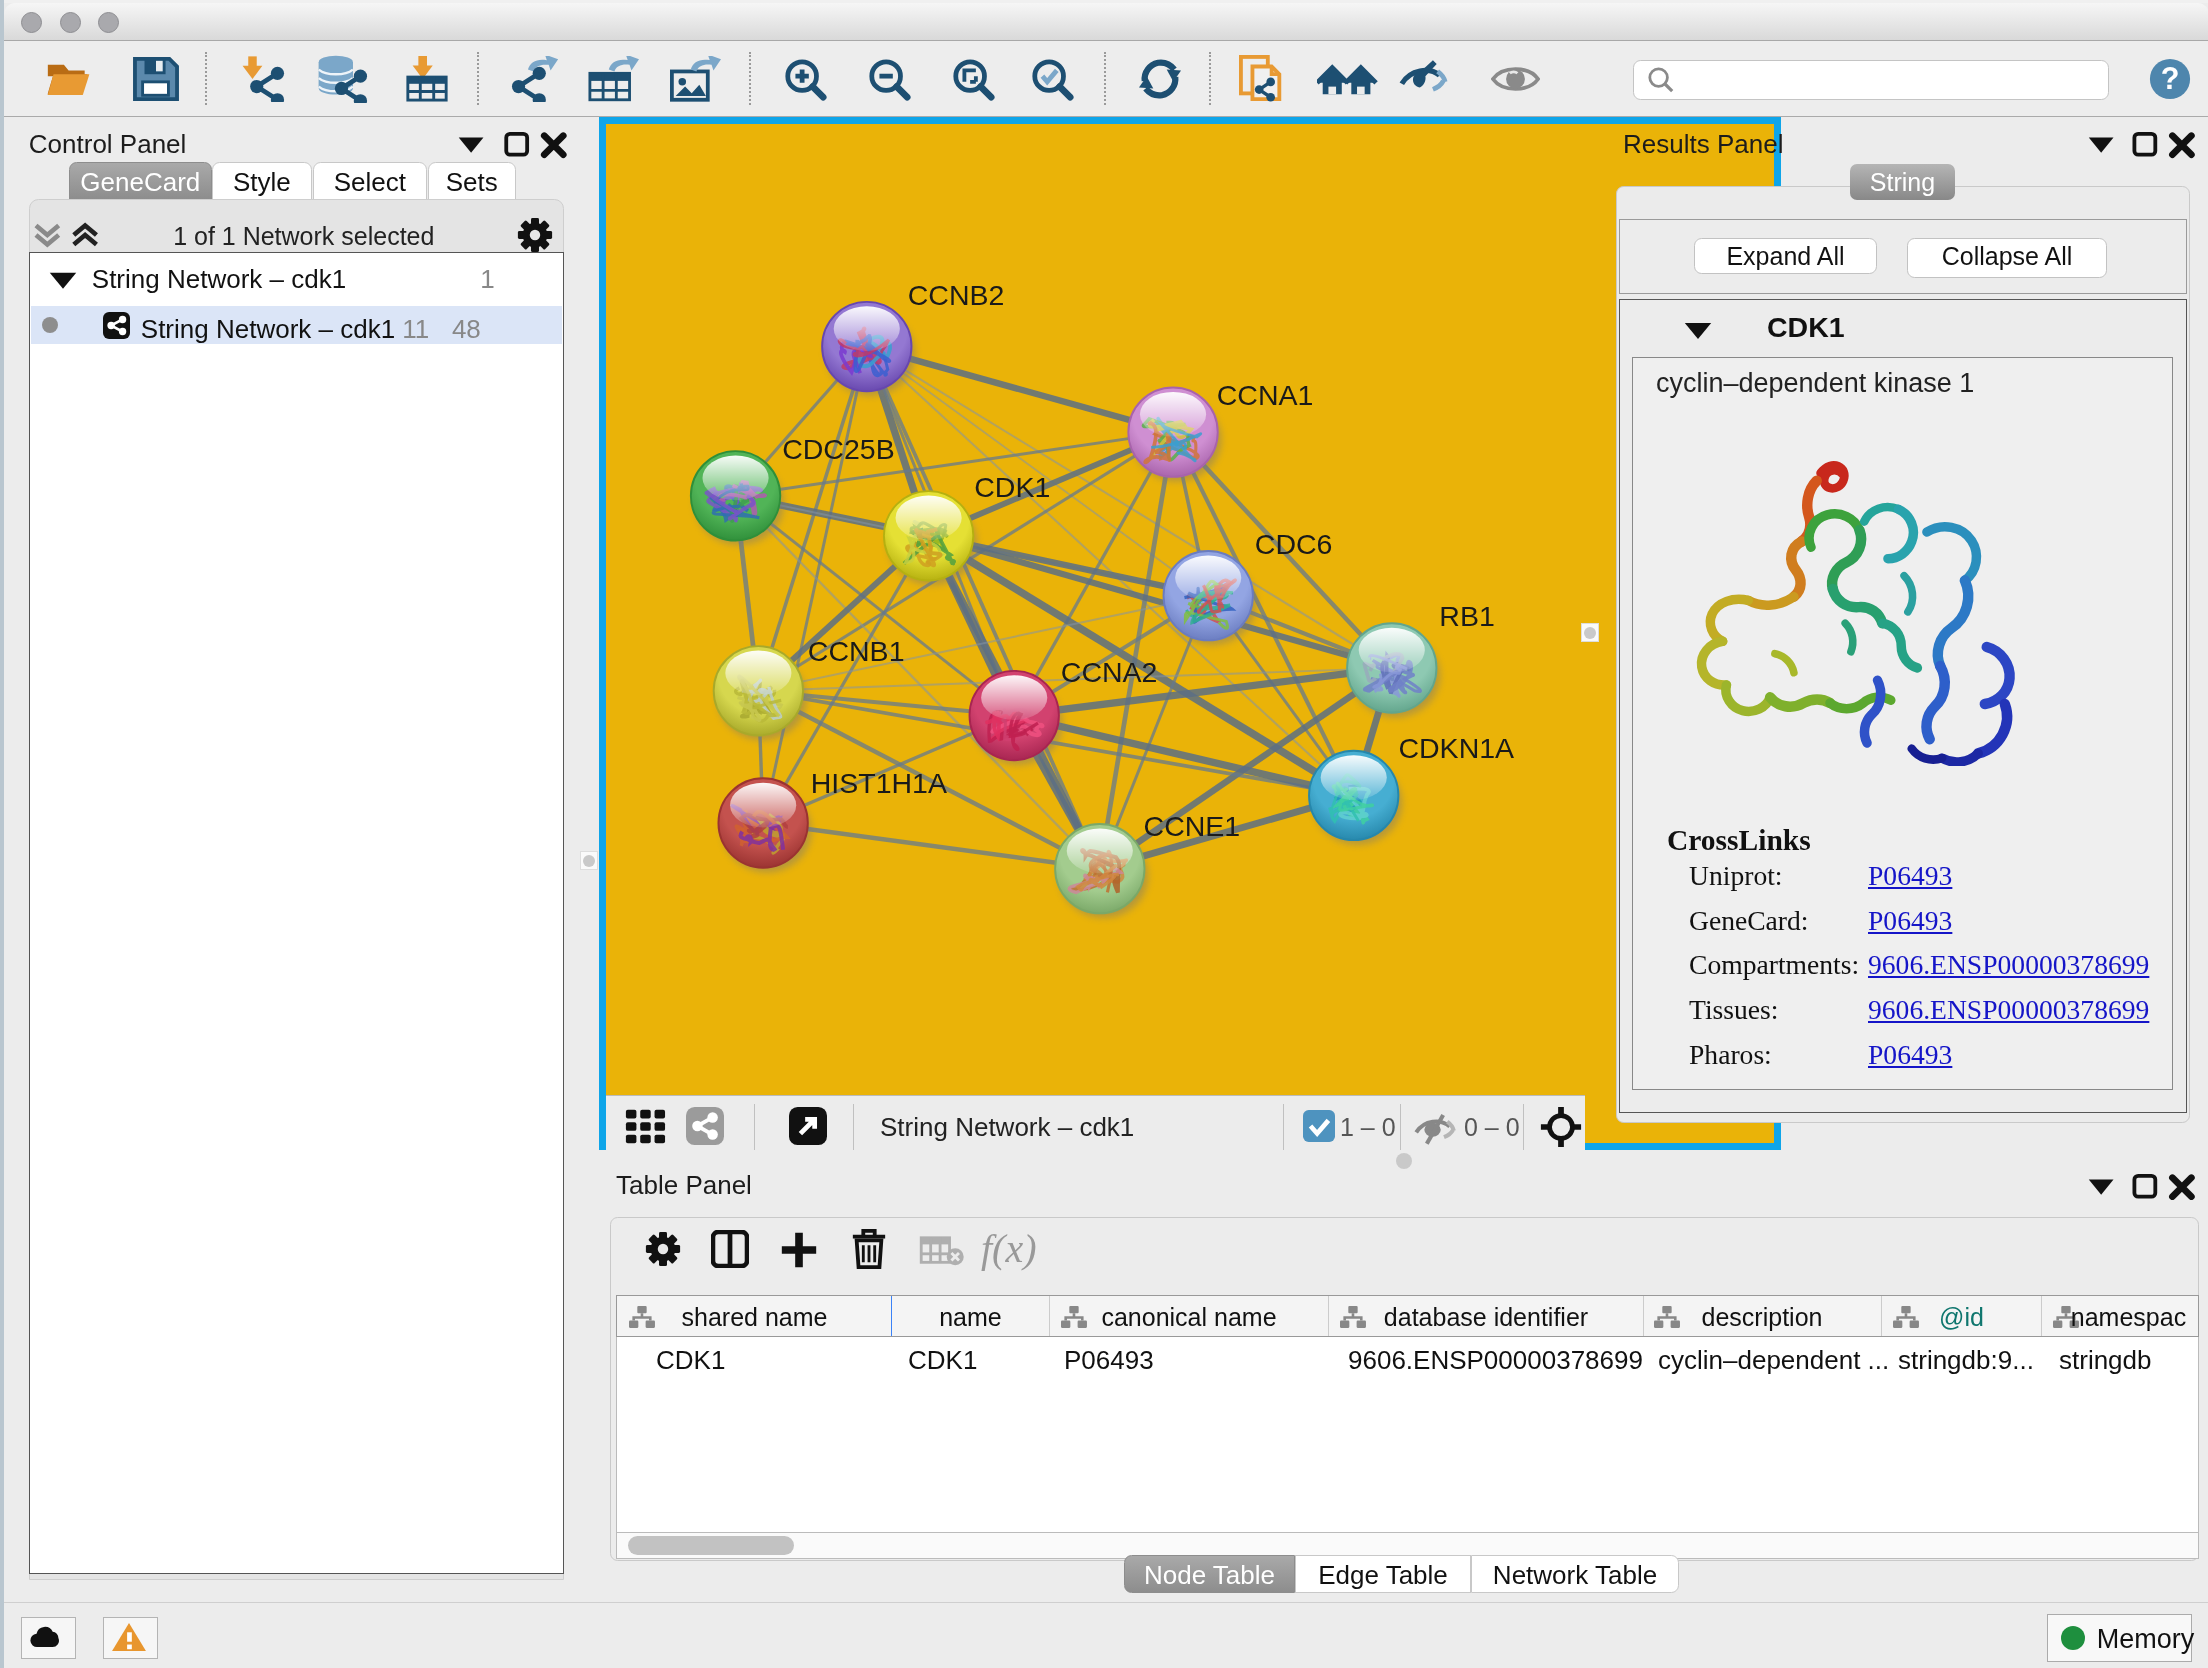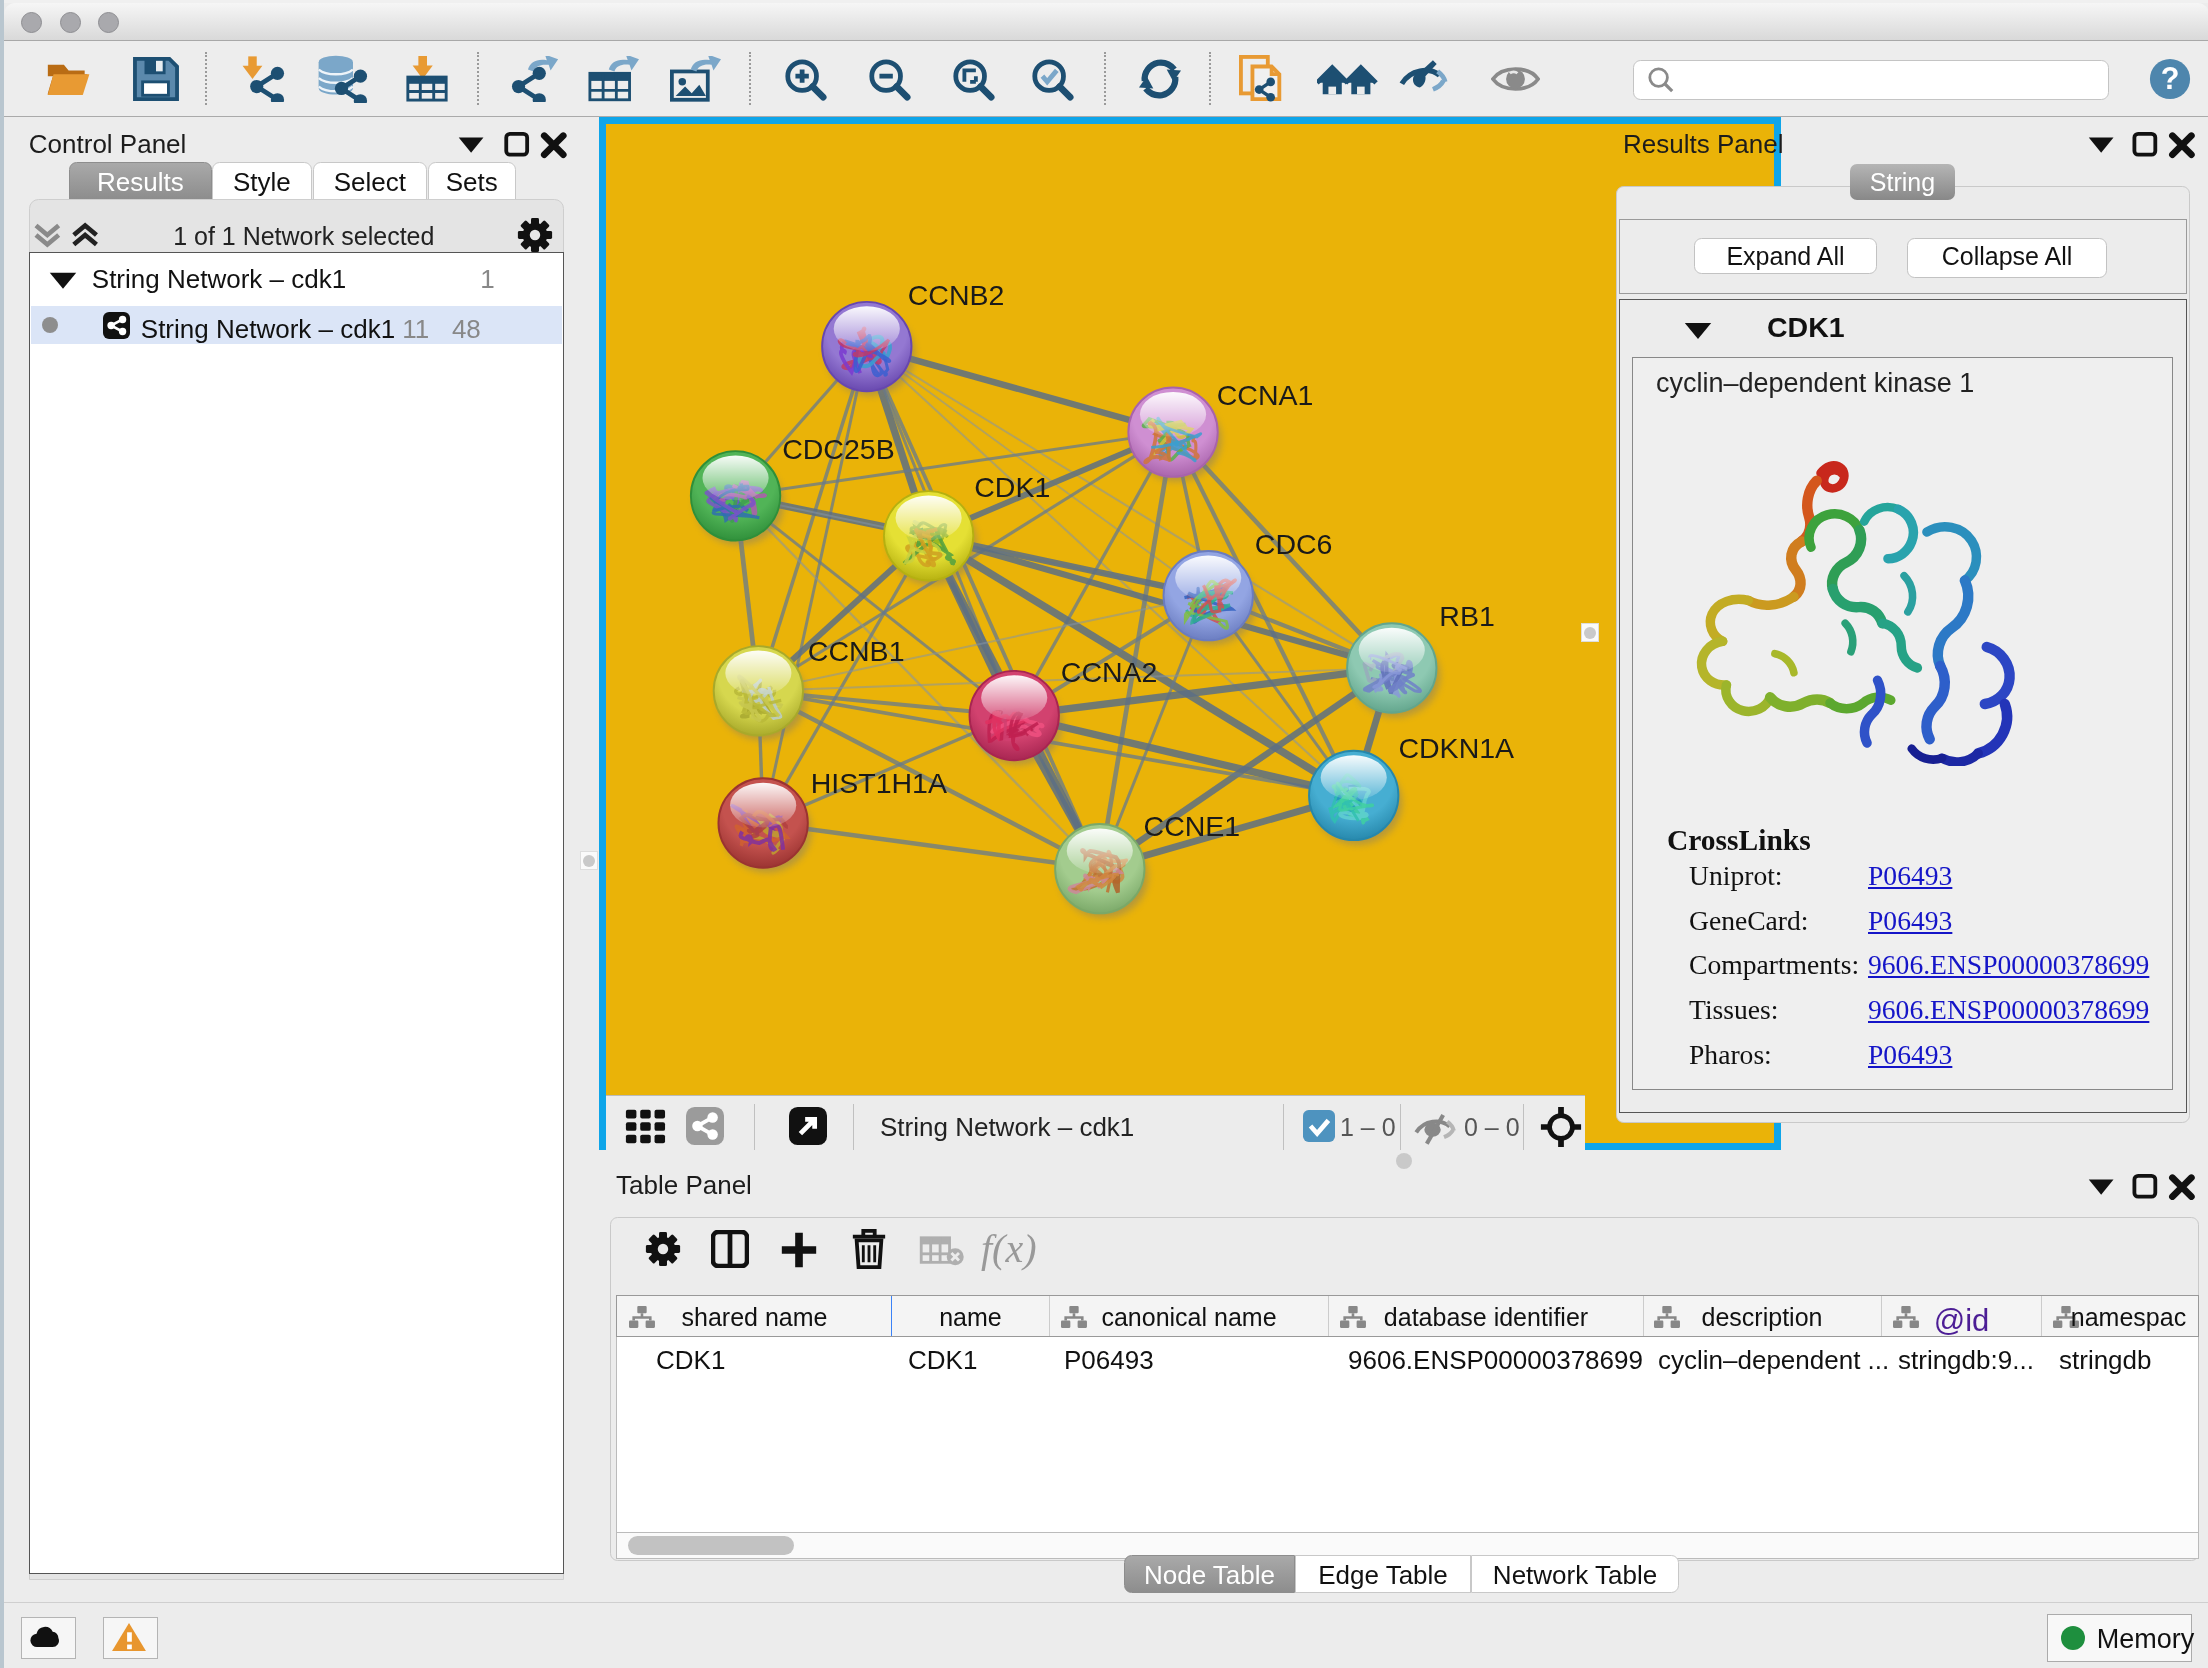--- a/index.html
+++ b/index.html
@@ -201,21 +201,21 @@
         <text x="23" y="33" font-size="32" font-weight="bold" fill="#fff" text-anchor="middle" font-family="Liberation Sans">?</text>
       </svg></div>
 </div>
 <div class="abs" style="left:3.8px;top:119px;width:577px;height:1484px">
 <div class="abs panel-title" style="left:25px;top:9.5px">Control Panel</div>
 <svg class="abs" width="124" height="28.5" style="left:445px;top:11.4px" viewBox="0 0 130 30">
       <path d="M10 8h26l-13 16z" fill="#111"></path>
       <rect x="60" y="4" width="22" height="22" rx="4" fill="none" stroke="#111" stroke-width="4"></rect>
       <path d="M100 6l20 20M120 6l-20 20" stroke="#111" stroke-width="7" stroke-linecap="round"></path>
     </svg>
-<div class="tab tabsel" style="left:65px;top:43px;width:143px">Results</div>
+<div class="tab tabsel" style="left:65px;top:43px;width:143px">GeneCard</div>
 <div class="tab" style="left:208px;top:43px;width:100px">Style</div>
 <div class="tab" style="left:309px;top:43px;width:114px">Select</div>
 <div class="tab" style="left:424px;top:43px;width:88px">Sets</div>
 <div class="abs" style="left:25px;top:80px;width:535px;height:1381px;background:#e4e4e4;border:1px solid #cecece;border-radius:9.5px 9.5px 0 0"></div>
 <svg class="abs" width="76" height="34" style="left:28.5px;top:99px" viewBox="0 0 80 36">
       <g fill="none" stroke="#8a8a8a" stroke-width="5">
         <path d="M4 8l12 10L28 8M4 18l12 10 12-10"></path>
       </g>
       <g fill="none" stroke="#222" stroke-width="5">
         <path d="M44 18 56 8l12 10M44 28l12-10 12 10"></path>
@@ -716,21 +716,21 @@
     </div>
 <div class="abs" style="left:1283px;top:134px;width:160px;height:40px;border-right:1px solid #ccc">
       <div style="position:absolute;left:11.4px;top:8.6px"><svg width="27" height="25" viewBox="0 0 26 24" style="flex:none;margin-right:0">
           <g fill="#888">
             <rect x="8" y="1" width="9" height="7" rx="1"></rect>
             <rect x="0" y="15" width="9" height="7" rx="1"></rect>
             <rect x="16" y="15" width="9" height="7" rx="1"></rect>
             <path d="M12.5 8v4M4.5 15v-3h16v3" stroke="#888" stroke-width="2.5" fill="none"></path>
           </g>
         </svg></div>
-      <div style="position:absolute;left:0;width:100%;text-align:center;top:6.7px;font-size:31px;color:#4c1d95">@id</div>
+      <div style="position:absolute;left:0;width:100%;text-align:center;top:6.7px;font-size:25px;color:#0f766e">@id</div>
     </div>
 <div class="abs" style="left:1443px;top:134px;width:174px;height:40px;border-right:1px solid #ccc">
       <div style="position:absolute;left:11.4px;top:8.6px"><svg width="27" height="25" viewBox="0 0 26 24" style="flex:none;margin-right:0">
           <g fill="#888">
             <rect x="8" y="1" width="9" height="7" rx="1"></rect>
             <rect x="0" y="15" width="9" height="7" rx="1"></rect>
             <rect x="16" y="15" width="9" height="7" rx="1"></rect>
             <path d="M12.5 8v4M4.5 15v-3h16v3" stroke="#888" stroke-width="2.5" fill="none"></path>
           </g>
         </svg></div>

